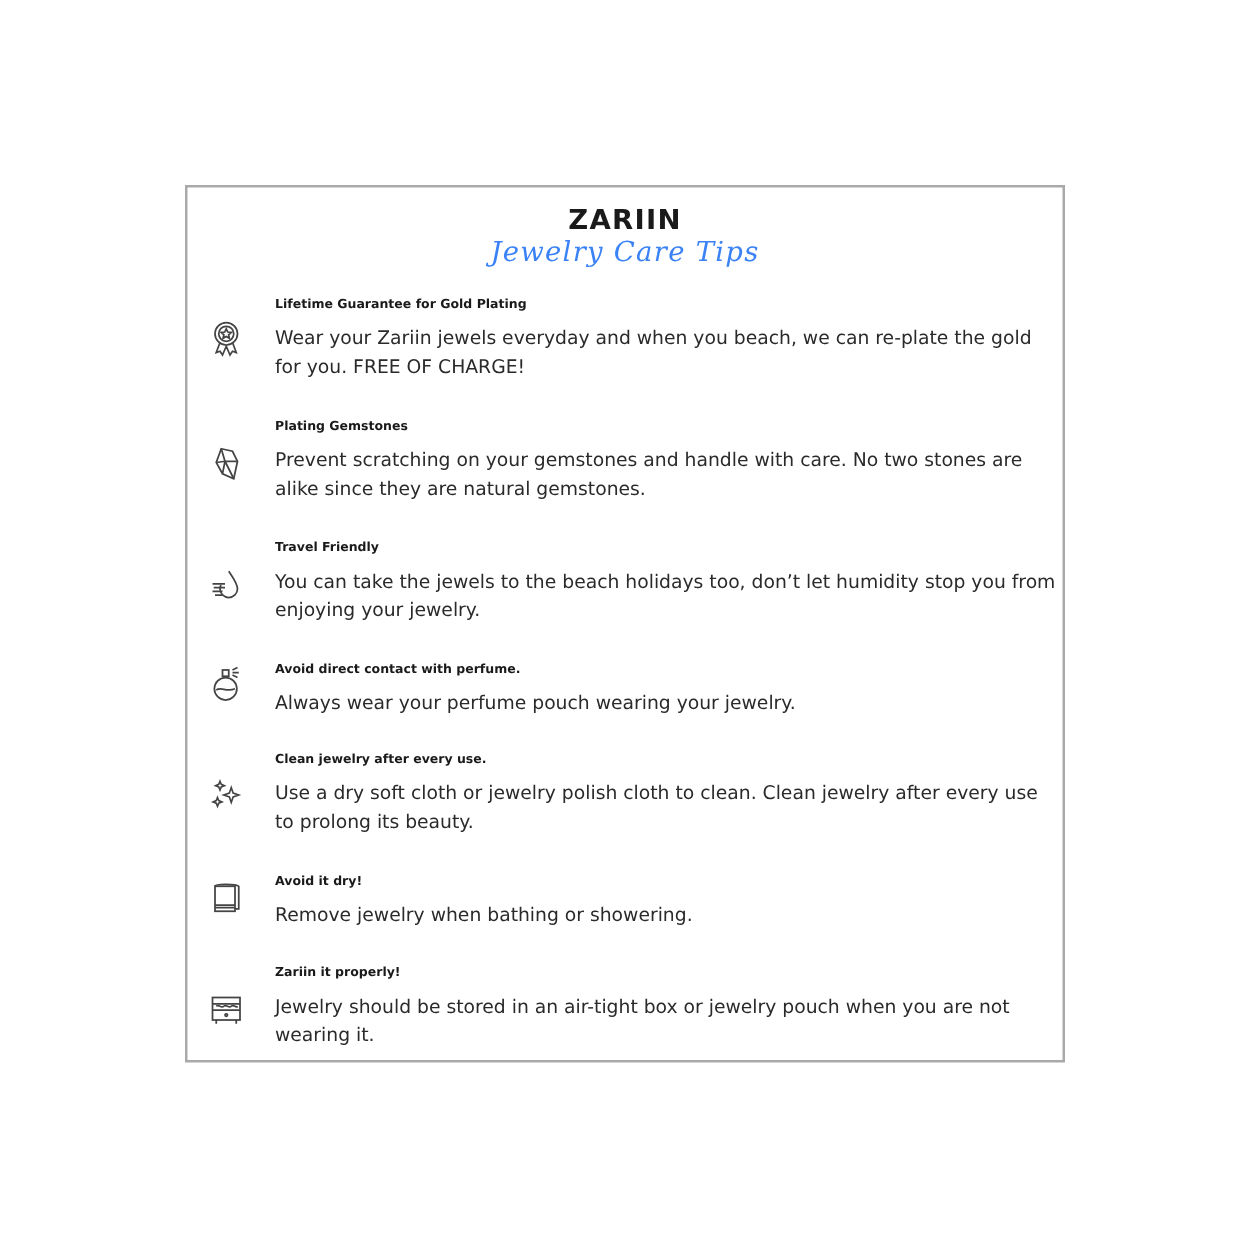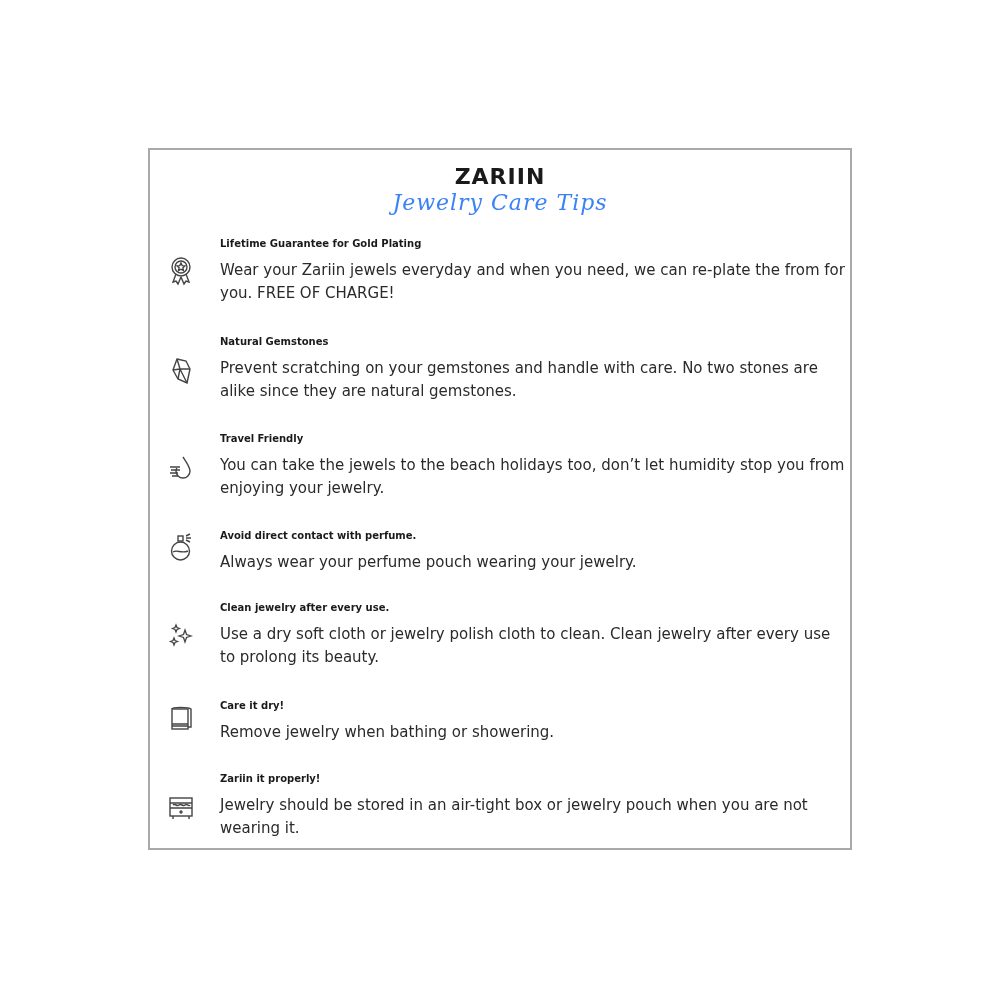--- a/index.html
+++ b/index.html
@@ -38,31 +38,31 @@
   <div class="tip" style="top:88px;">
     <div class="icon" style="top:18px;">
       <svg viewBox="0 0 26 30" fill="none" stroke="#444" stroke-width="1.4">
           <circle cx="13" cy="11" r="9"></circle>
           <circle cx="13" cy="11" r="6"></circle>
           <path d="M13 7l1.2 2.6 2.8.3-2.1 1.9.6 2.8L13 13.2l-2.5 1.4.6-2.8L9 9.9l2.8-.3z"></path>
           <path d="M8 18l-3 8 3-1 2 3 3-7M18 18l3 8-3-1-2 3-3-7"></path>
         </svg>
     </div>
     <div class="title">Lifetime Guarantee for Gold Plating</div>
-    <div class="desc">Wear your Zariin jewels everyday and when you need, we can re-plate the from for you. FREE OF CHARGE!</div>
+    <div class="desc">Wear your Zariin jewels everyday and when you beach, we can re-plate the gold for you. FREE OF CHARGE!</div>
   </div>
 
   <div class="tip" style="top:186px;">
     <div class="icon" style="top:20px;">
       <svg viewBox="0 0 26 30" fill="none" stroke="#444" stroke-width="1.4">
           <path d="M9 3l9 2 4 8-3 14-9-4-5-9z"></path>
           <path d="M9 3l3 10 10 0M12 13l-7 1M12 13l7 14M12 13l-2 10"></path>
         </svg>
     </div>
-    <div class="title">Natural Gemstones</div>
+    <div class="title">Plating Gemstones</div>
     <div class="desc">Prevent scratching on your gemstones and handle with care. No two stones are alike since they are natural gemstones.</div>
   </div>
 
   <div class="tip" style="top:283px;">
     <div class="icon" style="top:20px;">
       <svg viewBox="0 0 26 30" fill="none" stroke="#444" stroke-width="1.4">
           <path d="M15 4c4 6 7 10 7 14a7 7 0 0 1-14 0c0-1 .3-2 .8-3"></path>
           <path d="M2 14h10M3 17h9M2 20h8M4 23h6"></path>
         </svg>
     </div>
@@ -96,21 +96,21 @@
   </div>
 
   <div class="tip" style="top:550px;">
     <div class="icon" style="top:4px;">
       <svg viewBox="0 0 26 30" fill="none" stroke="#444" stroke-width="1.4">
           <rect x="4" y="5" width="16" height="20"></rect>
           <path d="M4 5c0-2 17-2 19 0v18h-3"></path>
           <path d="M4 20h16M4 22h16"></path>
         </svg>
     </div>
-    <div class="title">Care it dry!</div>
+    <div class="title">Avoid it dry!</div>
     <div class="desc">Remove jewelry when bathing or showering.</div>
   </div>
 
   <div class="tip" style="top:623px;">
     <div class="icon" style="top:20px;">
       <svg viewBox="0 0 26 30" fill="none" stroke="#444" stroke-width="1.4">
           <rect x="2" y="5" width="22" height="18"></rect>
           <path d="M2 10h22M2 15h22"></path>
           <path d="M5 12c2-2 4 2 6 0s4 2 6 0 4 2 5 0"></path>
           <path d="M5 23v3M21 23v3"></path>

